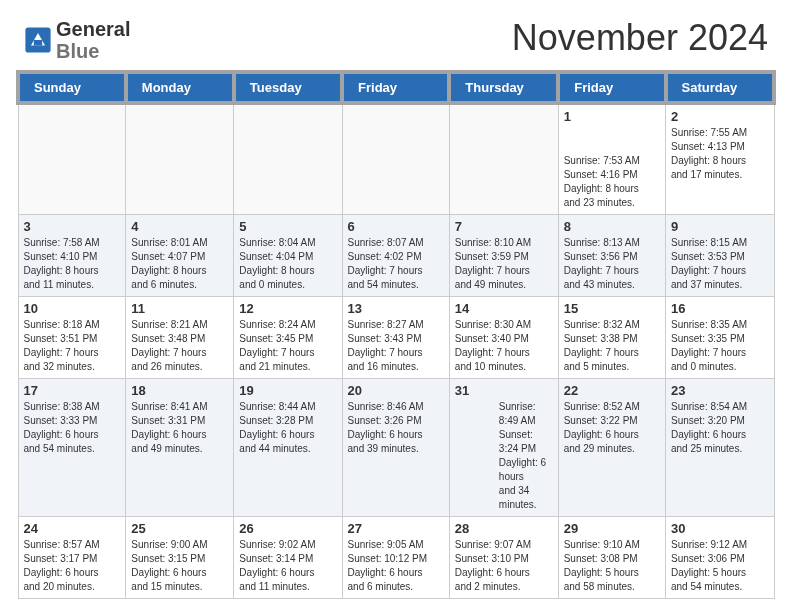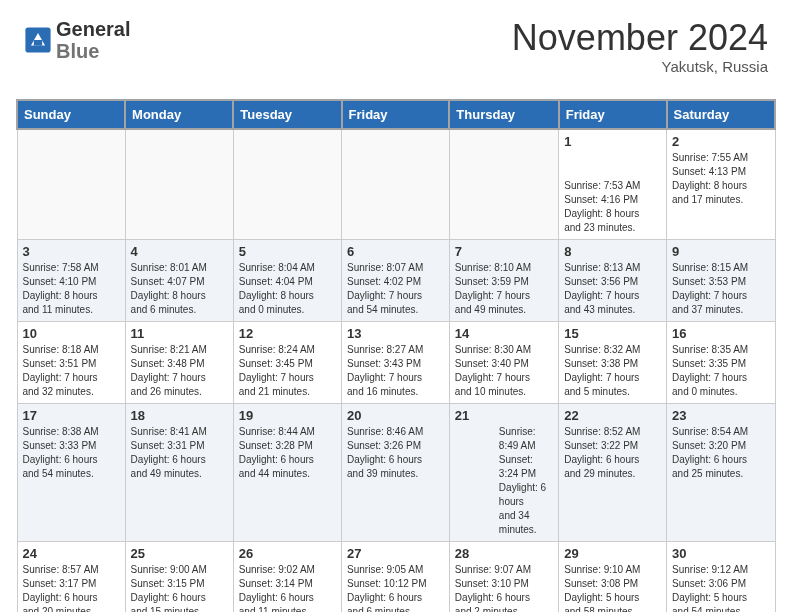--- a/index.html
+++ b/index.html
@@ -7,21 +7,21 @@
       font-family: Arial, sans-serif;
       background: #fff;
       width: 792px;
       min-height: 612px;
       padding: 0;
     }
     .header {
       display: flex;
       justify-content: space-between;
       align-items: flex-start;
-      padding: 18px 24px 24px 24px;
+      padding: 18px 24px 8px 24px;
     }
     .logo {
       display: flex;
       align-items: center;
     }
     .logo-text {
       font-size: 20px;
       font-weight: bold;
       line-height: 1.1;
     }
@@ -51,23 +51,23 @@
       padding: 0 8px;
       margin: 0 8px;
       width: calc(100% - 16px);
       margin-left: 8px;
     }
     .calendar th {
       background-color: #2a6db5;
       color: #fff;
       font-size: 13px;
       font-weight: bold;
-      padding: 6px 6px;
+      padding: 6px 14px;
       text-align: left;
-      border: 2px solid #a3a3a3;
+      border: 4px solid #a3a3a3;
     }
     .calendar td {
       vertical-align: top;
       border: 1px solid #ccc;
       padding: 4px 5px;
       font-size: 10.5px;
       color: #333;
       width: 110px;
       min-height: 80px;
       background: #fff;
@@ -103,21 +103,20 @@
       <polygon points="10,28 20,10 30,28" fill="white"></polygon>
       <rect x="14" y="20" width="12" height="8" fill="#2a6db5"></rect>
     </svg>
     <div class="logo-text">
       <span class="logo-general">General</span><br>
       <span class="logo-blue">Blue</span>
     </div>
   </div>
   <div class="title-block">
     <div class="month-title">November 2024</div>
-    <div class="location">Yakutsk, Russia</div>
   </div>
 </div>
 
 <div class="calendar-wrap">
   <table class="calendar">
     <thead>
       <tr>
       <th>Sunday</th>
           <th>Monday</th>
           <th>Tuesday</th>
@@ -274,21 +273,21 @@
 and 44 minutes.</div>
           </td>
           <td>
             <span class="day-num">20</span>
             <div class="day-info" style="white-space: pre-line;">Sunrise: 8:46 AM
 Sunset: 3:26 PM
 Daylight: 6 hours
 and 39 minutes.</div>
           </td>
           <td>
-            <span class="day-num">21</span>
+            <span class="day-num">31</span>
             <div class="day-info" style="white-space: pre-line; margin-left: 44px;">Sunrise: 8:49 AM
 Sunset: 3:24 PM
 Daylight: 6 hours
 and 34 minutes.</div>
           </td>
           <td>
             <span class="day-num">22</span>
             <div class="day-info" style="white-space: pre-line;">Sunrise: 8:52 AM
 Sunset: 3:22 PM
 Daylight: 6 hours

